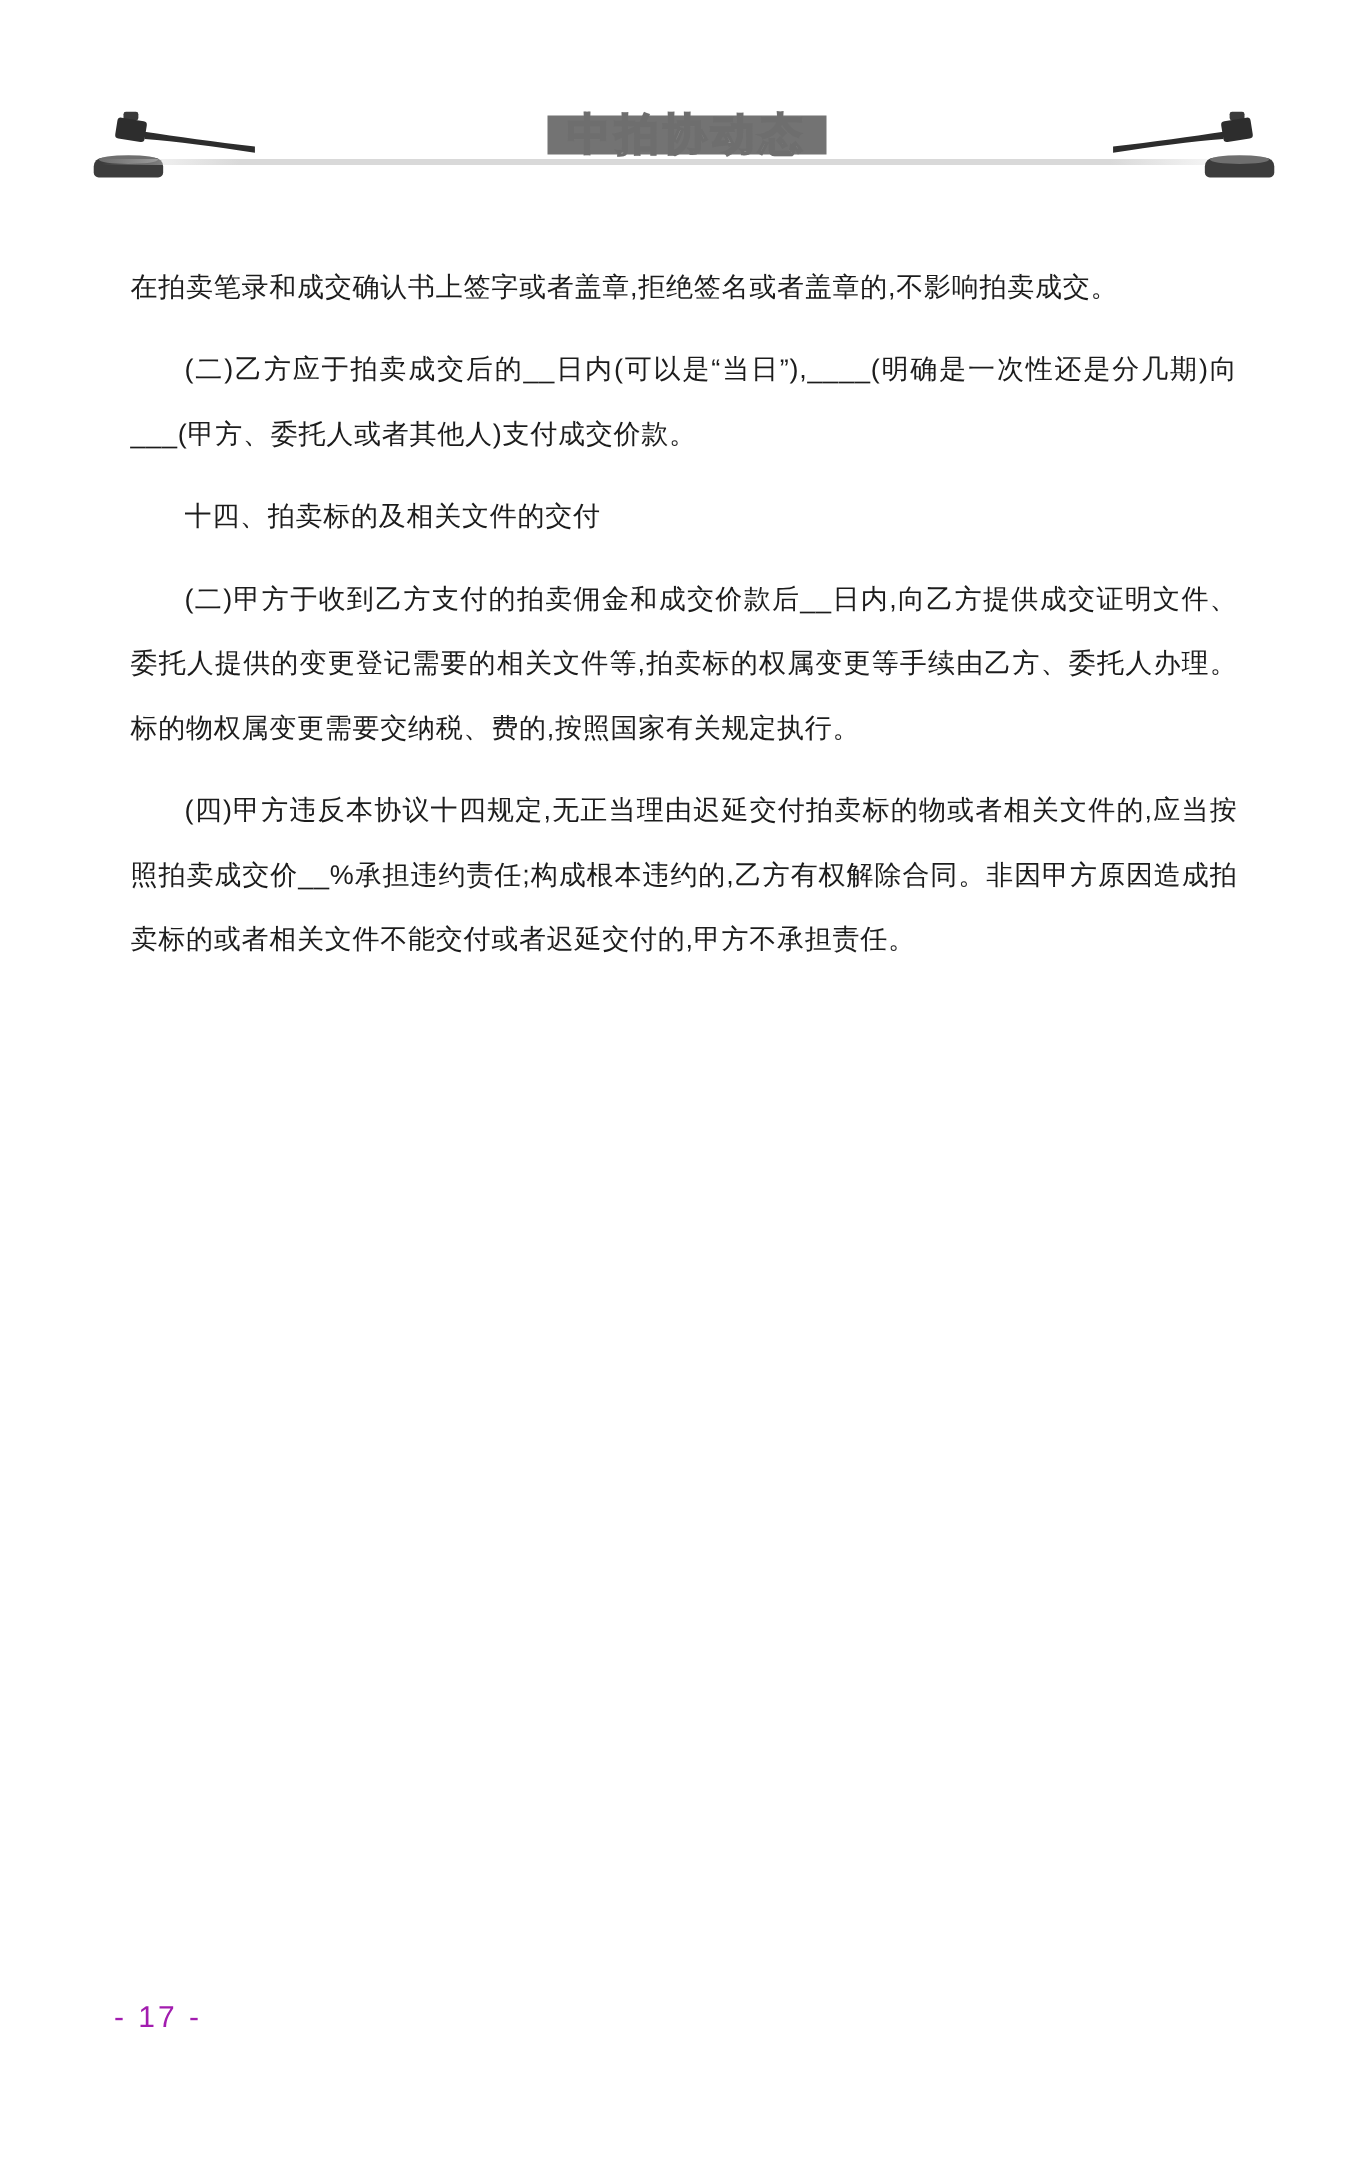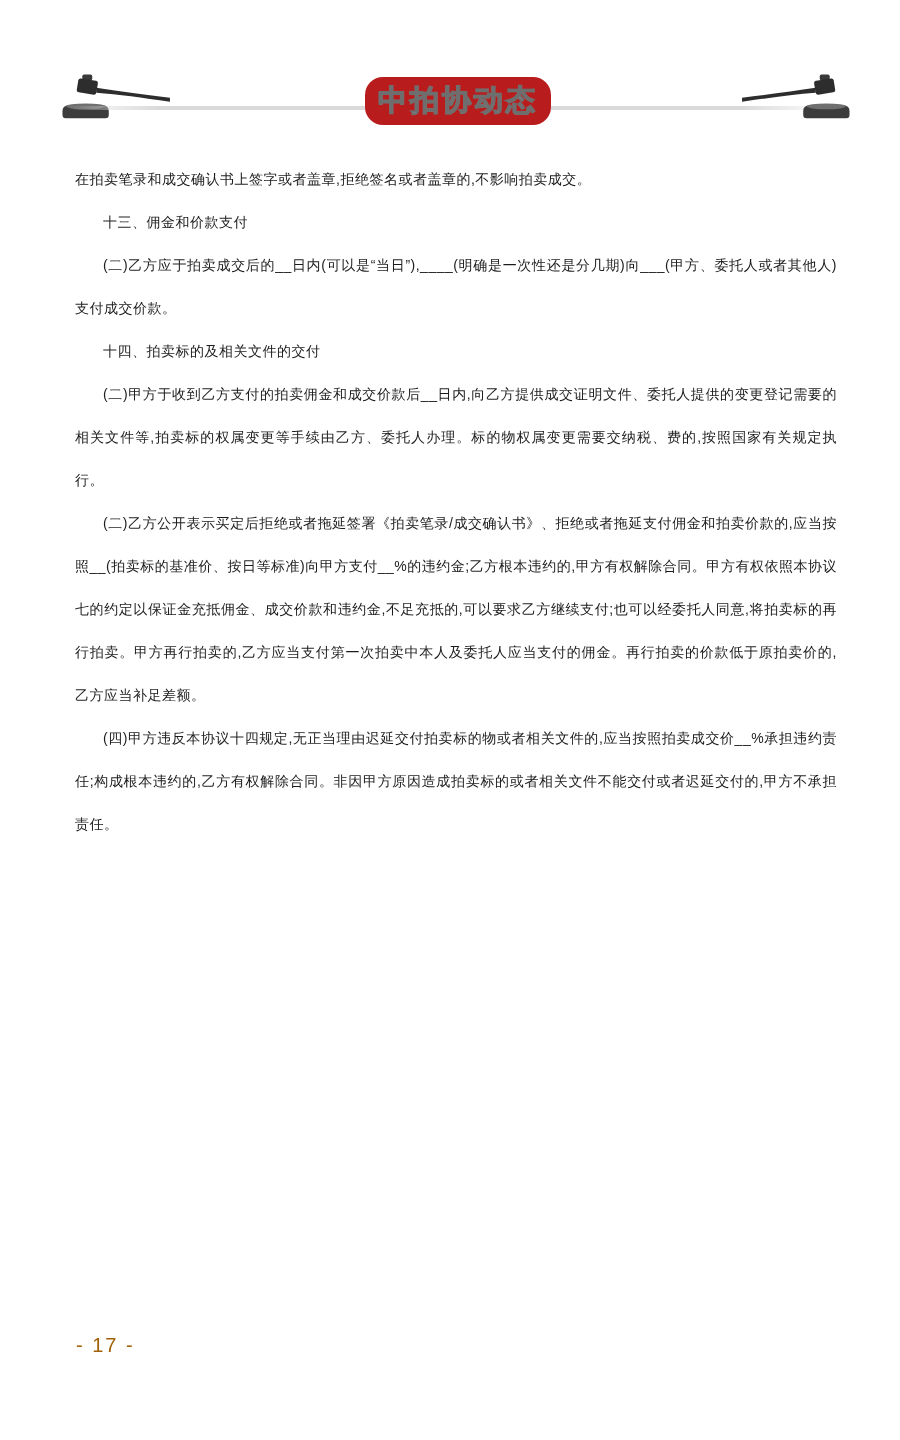--- a/index.html
+++ b/index.html
@@ -37,60 +37,59 @@
   }
   .gavel-left  { left: 60px; }
   .gavel-right { right: 48px; transform: scaleX(-1); }
   .title-box {
     position: absolute;
     top: 77px;
     left: 50%;
     transform: translateX(-50%);
     margin-left: 8px;
     width: 186px;
-    height: 48px;
-    background: #b91c1c;
+    height: 26px;
+    background: #737373;
     display: flex;
     align-items: center;
     justify-content: center;
-    border-radius: 18px;
   }
   .title-text {
     font-size: 29px;
     font-weight: bold;
     letter-spacing: 3px;
     color: #dcdcdc;
     -webkit-text-stroke: 1.2px #6e6e6e;
     text-shadow: 0 0 1px #8a8a8a;
     white-space: nowrap;
   }
   
   .content {
     position: absolute;
     top: 158px;
     left: 75px;
     width: 762px;
   }
   .content p {
-    margin: 0;
-    font-size: 14px;
+    margin: 12px;
+    font-size: 18px;
     line-height: 43px;
     letter-spacing: 0.5px;
     text-align: justify;
     text-justify: inter-ideograph;
   }
   .content p.indent { text-indent: 2em; }
   
   .page-number {
     position: absolute;
     left: 76px;
     top: 1334px;
     font-size: 20px;
     letter-spacing: 2px;
-    color: #a16207;
+    color: #a21caf;
   }
 </style>
 </head>
 <body>
 
 <div class="page">
 
   <div class="header">
     <svg class="gavel gavel-left" viewBox="0 0 150 70" aria-hidden="true">
       <rect x="27" y="3" width="12" height="7" rx="2" fill="#3a3a3a"></rect>
@@ -110,24 +109,22 @@
       <rect x="27" y="3" width="12" height="7" rx="2" fill="#3a3a3a"></rect>
       <rect x="21" y="9" width="24" height="17" rx="3" fill="#2d2d2d" transform="rotate(9 33 18)"></rect>
       <path d="M44 19 C 70 23, 100 27, 133 31 L133 36 C 100 31, 70 27, 44 25 Z" fill="#2d2d2d"></path>
       <path d="M10 40 h42 a7 7 0 0 1 7 7 v5 a4 4 0 0 1 -4 4 h-48 a4 4 0 0 1 -4 -4 v-5 a7 7 0 0 1 7 -7 z" fill="#3c3c3c"></path>
       <ellipse cx="31" cy="41.5" rx="24" ry="3.5" fill="#6f6f6f"></ellipse>
     </svg>
   </div>
 
   <div class="content">
     <p>在拍卖笔录和成交确认书上签字或者盖章,拒绝签名或者盖章的,不影响拍卖成交。</p>
-    <p class="indent">十三、佣金和价款支付</p>
     <p class="indent">(二)乙方应于拍卖成交后的__日内(可以是“当日”),____(明确是一次性还是分几期)向___(甲方、委托人或者其他人)支付成交价款。</p>
     <p class="indent">十四、拍卖标的及相关文件的交付</p>
     <p class="indent">(二)甲方于收到乙方支付的拍卖佣金和成交价款后__日内,向乙方提供成交证明文件、委托人提供的变更登记需要的相关文件等,拍卖标的权属变更等手续由乙方、委托人办理。标的物权属变更需要交纳税、费的,按照国家有关规定执行。</p>
-    <p class="indent">(二)乙方公开表示买定后拒绝或者拖延签署《拍卖笔录/成交确认书》、拒绝或者拖延支付佣金和拍卖价款的,应当按照__(拍卖标的基准价、按日等标准)向甲方支付__%的违约金;乙方根本违约的,甲方有权解除合同。甲方有权依照本协议七的约定以保证金充抵佣金、成交价款和违约金,不足充抵的,可以要求乙方继续支付;也可以经委托人同意,将拍卖标的再行拍卖。甲方再行拍卖的,乙方应当支付第一次拍卖中本人及委托人应当支付的佣金。再行拍卖的价款低于原拍卖价的,乙方应当补足差额。</p>
     <p class="indent">(四)甲方违反本协议十四规定,无正当理由迟延交付拍卖标的物或者相关文件的,应当按照拍卖成交价__%承担违约责任;构成根本违约的,乙方有权解除合同。非因甲方原因造成拍卖标的或者相关文件不能交付或者迟延交付的,甲方不承担责任。</p>
 
   </div>
 
   <div class="page-number">- 17 -</div>
 
 </div>
 
 </body></html>

